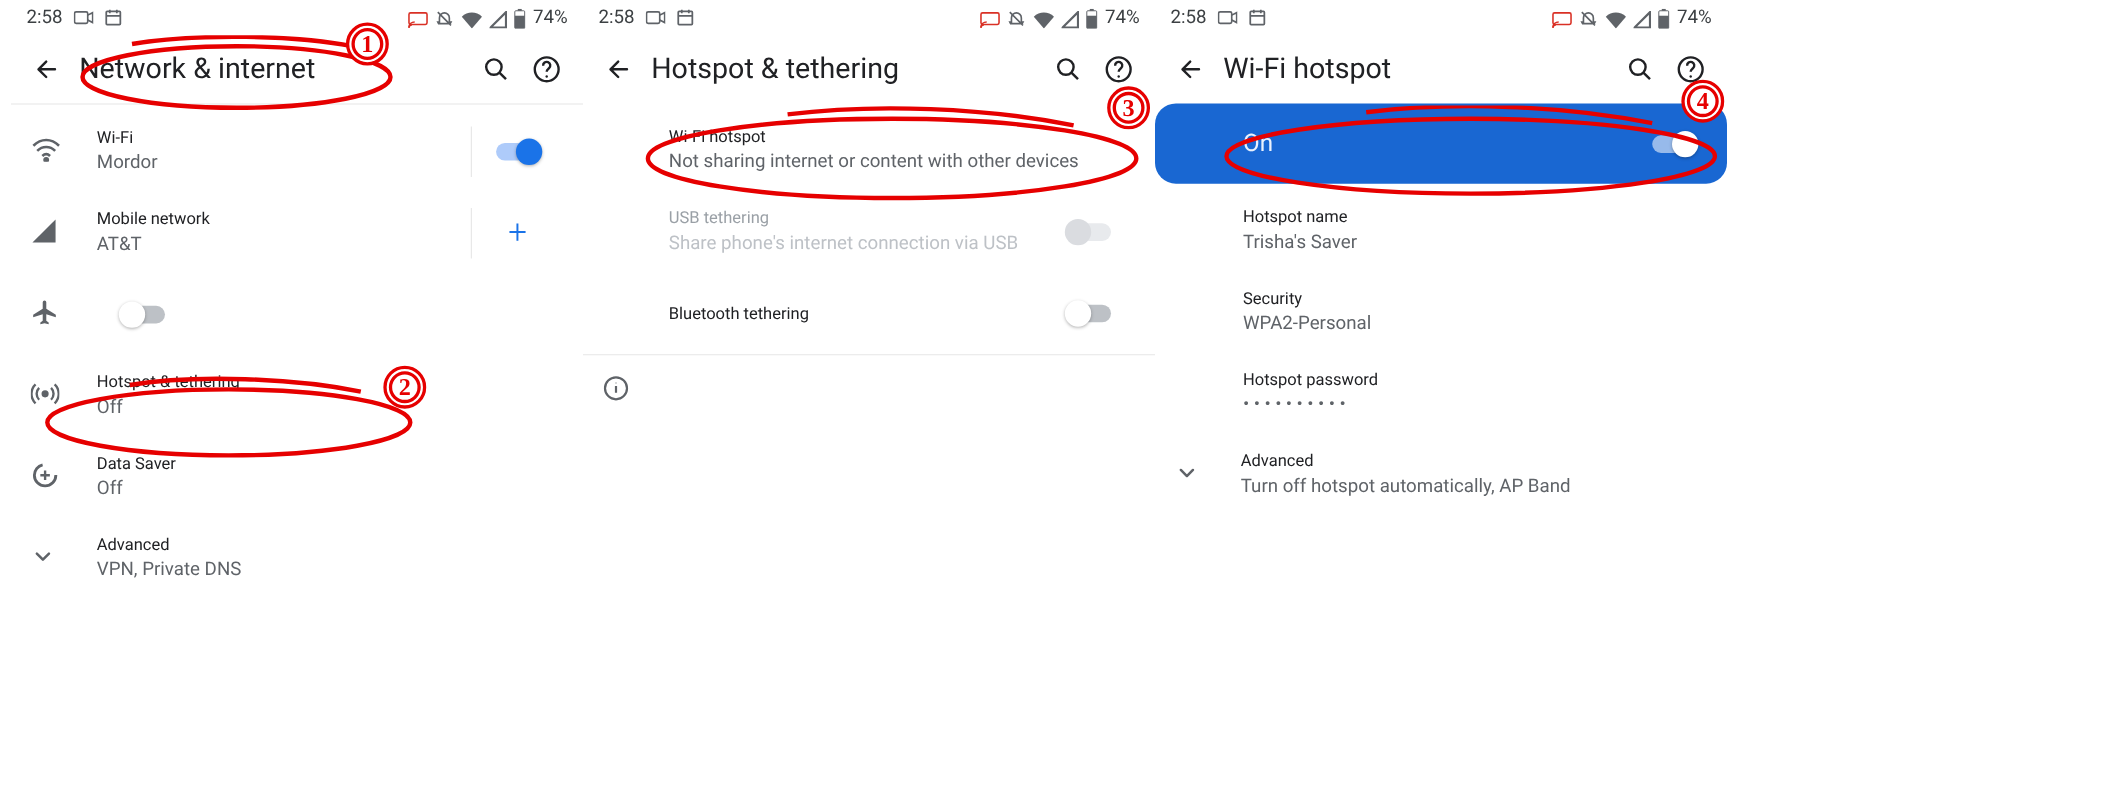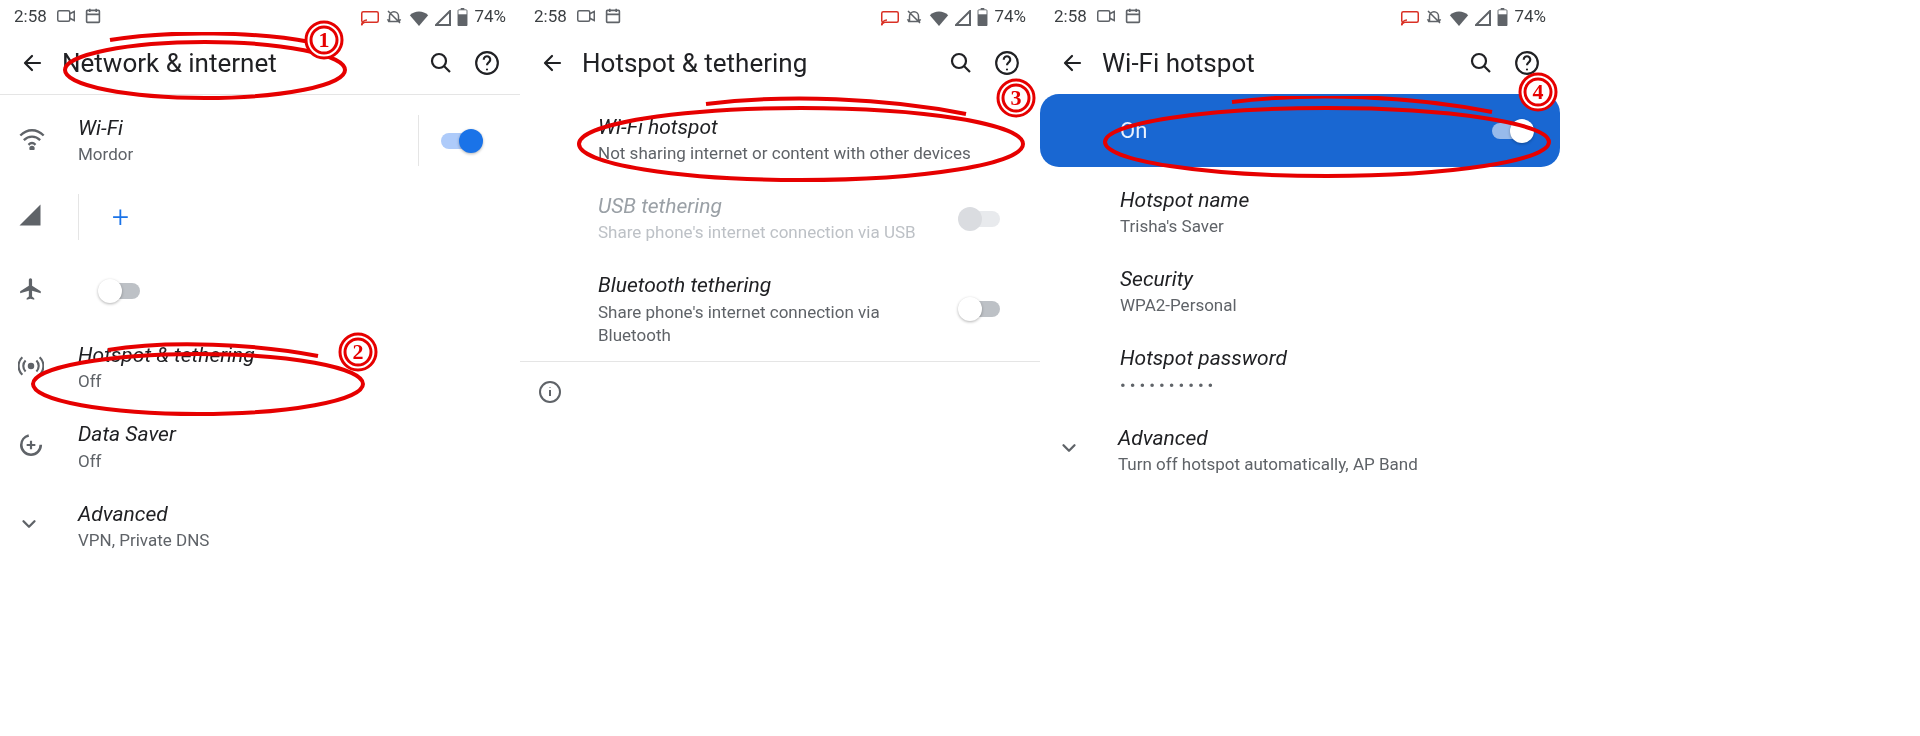--- a/index.html
+++ b/index.html
@@ -9,20 +9,21 @@
     background: #fff;
     color: #202124;
     width: 1920px;
     height: 736px;
     overflow: hidden;
   }
   .triptych {
     display: flex;
     width: 1643px;
     height: 736px;
+    margin-left: 10px;
   }
   .screen {
     flex: 0 0 520px;
     height: 100%;
     background: #fff;
     position: relative;
     overflow: hidden;
   }
   .screen + .screen { margin-left: 0; }
   .screen:nth-child(2){ flex:0 0 520px; }
@@ -75,21 +76,21 @@
     position:relative;
   }
   .row.clickable { cursor:pointer; }
   .row .iconcol {
     width: 60px;
     display:flex; align-items:center; justify-content:flex-start;
     color:#5f6368;
   }
   .row .textcol { flex:1; min-width:0; }
   .row .textcol .primary {
-    font-size: 21px; color:#202124; line-height:1.25;font-style:italic;
+    font-size: 15px; color:#202124; line-height:1.25;
   }
   .row .textcol .secondary {
     font-size: 17px; color:#5f6368; line-height:1.35;
     margin-top: 2px;
   }
   .row.disabled .primary { color:#9aa0a6; }
   .row.disabled .secondary { color:#bdc1c6; }
   .row .tailcol {
     width: 84px;
     display:flex; align-items:center; justify-content:center;
@@ -263,20 +264,24 @@
             </div>
         </div>
       </div>
 
       <div class="row clickable">
         <div class="iconcol">
             <span><svg width="24" height="24" viewBox="0 0 16 16" fill="#5f6368">
                 <path d="M1 15L15 1v14H1z"></path>
               </svg></span>
           </div>
+        <div class="textcol">
+          <div class="primary">Mobile network</div>
+          <div class="secondary">AT&amp;T</div>
+        </div>
         <div class="tailcol">
           <span class="plus">+</span>
         </div>
       </div>
 
       <div class="row clickable">
         <div class="iconcol">
             <span><svg width="26" height="26" viewBox="0 0 24 24" fill="#5f6368">
                 <path d="M21 16v-2l-8-5V3.5a1.5 1.5 0 10-3 0V9l-8 5v2l8-2.5V19l-2 1.5V22l3.5-1 3.5 1v-1.5L13 19v-5.5l8 2.5z"></path>
               </svg></span>
@@ -446,21 +451,20 @@
         <div class="tailcol noborder">
           <div class="switch disabled">
               <div class="thumb"></div>
             </div>
         </div>
       </div>
 
       <div class="row clickable" style="padding-left:78px;">
         <div class="textcol">
           <div class="primary">Bluetooth tethering</div>
-          <div class="secondary">Share phone's internet connection via Bluetooth</div>
         </div>
         <div class="tailcol noborder">
           <div class="switch">
               <div class="thumb"></div>
             </div>
         </div>
       </div>
 
     </div>
 

